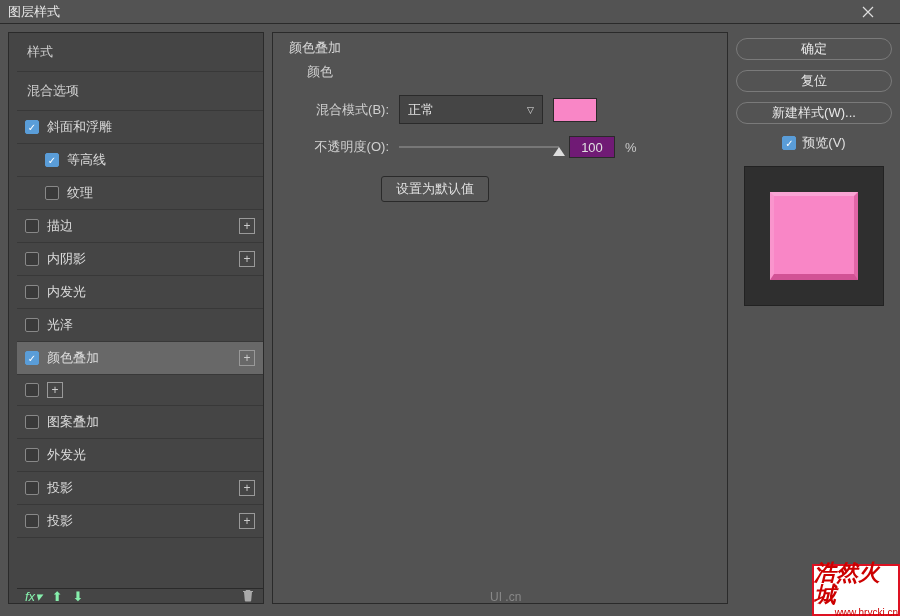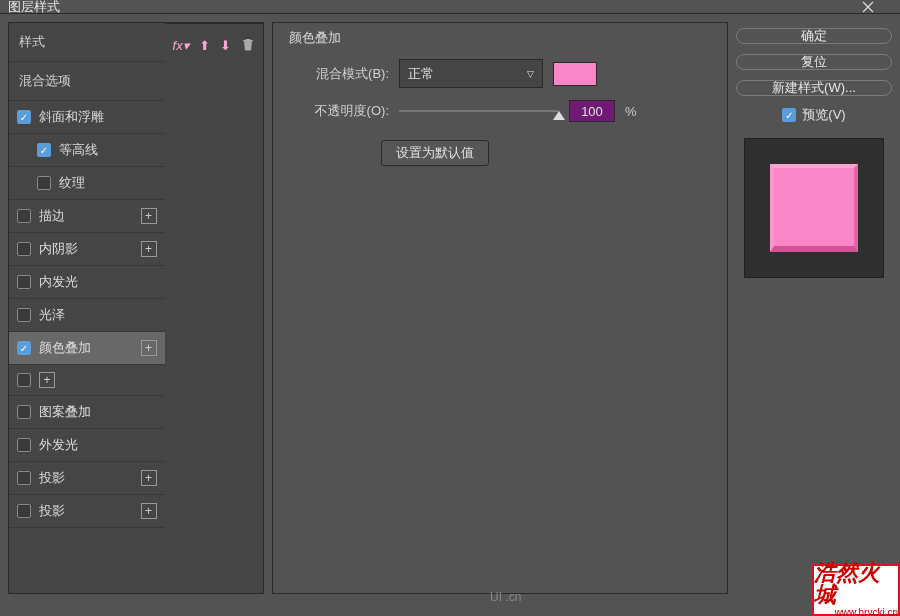--- a/index.html
+++ b/index.html
@@ -10,21 +10,21 @@
       font-size: 13px;
       user-select: none;
     }
     body {
       width: 900px;
       height: 616px;
       background: #535353;
       position: relative;
     }
     .titlebar {
-      height: 14px;
+      height: 24px;
       background: #535353;
       border-bottom: 1px solid #2a2a2a;
       display: flex;
       align-items: center;
       justify-content: space-between;
       padding: 0 12px 0 8px;
     }
     .titlebar-title {
       color: #e8e8e8;
       font-size: 13px;
@@ -42,21 +42,22 @@
       display: flex;
       height: calc(100% - 28px);
       padding: 8px;
       gap: 8px;
     }
     .left-panel {
       width: 256px;
       background: #454545;
       border: 1px solid #2a2a2a;
       display: flex;
-      flex-direction: row;
+      flex-direction: column;
+      padding-left: 8px;
     }
     .style-list {
       flex: 1;
       overflow-y: auto;
     }
     .style-header {
       padding: 10px 10px;
       color: #d0d0d0;
       border-bottom: 1px solid #383838;
     }
@@ -100,26 +101,26 @@
       height: 16px;
       border: 1px solid #999;
       display: flex;
       align-items: center;
       justify-content: center;
       color: #ccc;
       font-size: 12px;
       line-height: 1;
     }
     .left-footer {
-      height: 44px;
+      height: 15px;
       border-top: 1px solid #2a2a2a;
       display: flex;
       align-items: center;
       padding: 0 8px;
-      color: #f9a8d4;
+      color: #86efac;
       gap: 10px;
     }
     .left-footer .trash {
       margin-left: auto;
     }
     .center-panel {
       flex: 1;
       background: #535353;
       border: 1px solid #2a2a2a;
     }
@@ -216,21 +217,21 @@
       align-items: center;
     }
     .right-panel {
       width: 156px;
       display: flex;
       flex-direction: column;
       gap: 10px;
       padding-top: 6px;
     }
     .pill-btn {
-      height: 16px;
+      height: 22px;
       border-radius: 15px;
       border: 1px solid #7a7a7a;
       color: #e8e8e8;
       display: flex;
       align-items: center;
       justify-content: center;
       cursor: pointer;
       background: #535353;
     }
     .preview-toggle {
@@ -374,20 +375,21 @@
         <svg width="14" height="14" viewBox="0 0 14 14">
             <path d="M3 4h8l-.8 8.5a1 1 0 0 1-1 .9H4.8a1 1 0 0 1-1-.9L3 4zm2-2h4l.5 1H4.5L5 2zM2 3h10v1H2z" fill="#aaa"></path>
           </svg>
       </span>
     </div>
   </div>
 
   <div class="center-panel">
     <div class="center-inner">
       <div class="legend">颜色叠加</div>
+      <div class="sub-legend" style="margin-left:14px">颜色</div>
 
       <div class="field-row">
         <span class="field-label">混合模式(B):</span>
         <div class="select">
           <span>正常</span>
           <span style="font-size:9px">▽</span>
         </div>
         <div class="color-swatch" style="background:#f986c6"></div>
       </div>
 

